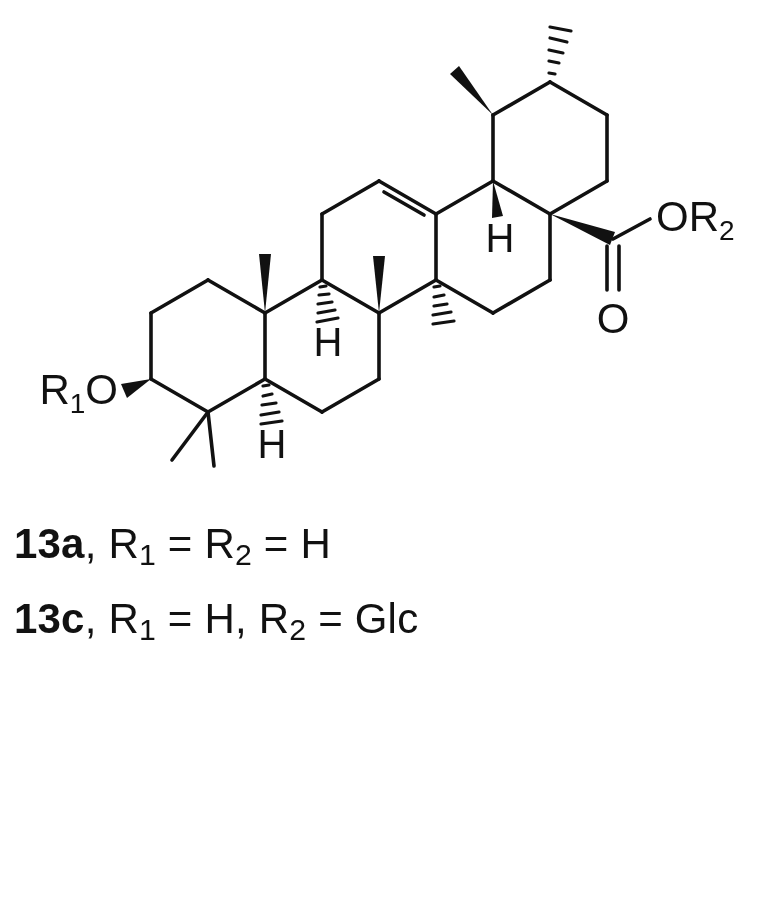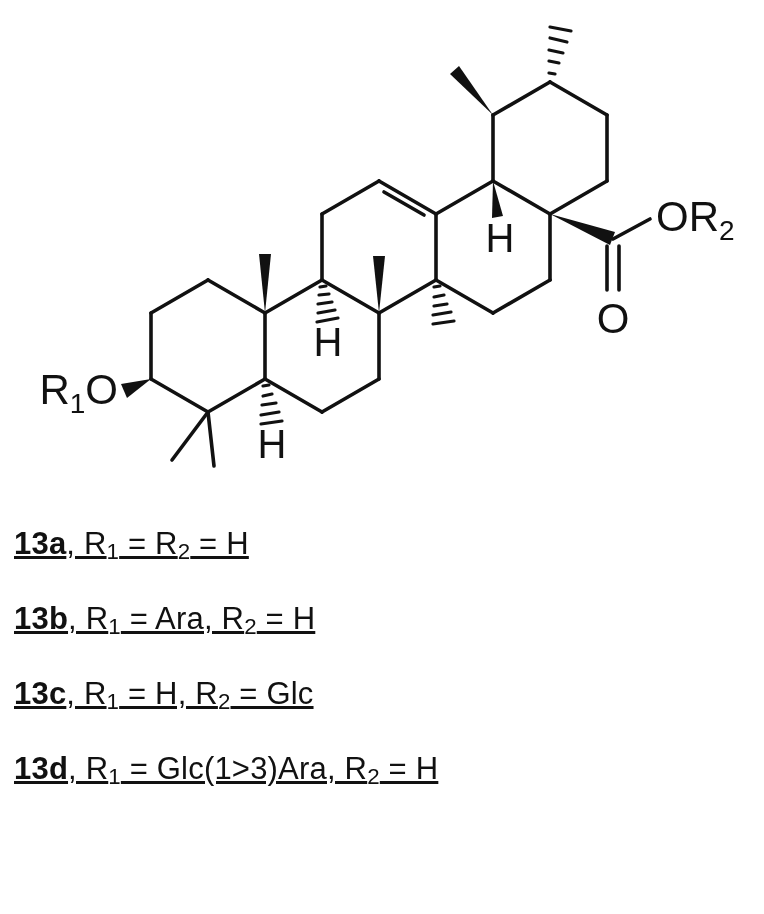--- a/index.html
+++ b/index.html
@@ -13,25 +13,24 @@
   .structure-wrap{width:764px;height:500px;}
   svg line{stroke:#111111;stroke-width:3.6;stroke-linecap:round;}
   svg .hash line{stroke-width:3.2;}
   svg polygon{fill:#111111;stroke:none;}
   svg text{fill:#111111;font-family:"Liberation Sans",sans-serif;}
   .atom{font-size:42px;}
   .stereo-h{font-size:40px;}
   .sub{font-size:28px;}
   .compound-list{padding:6px 0 0 14px;}
   .compound-line{
-    font-size:31px;
+    font-size:42px;
     line-height:75px;
     white-space:nowrap;
     letter-spacing:0.2px;
-    text-decoration:underline;
   }
   .cid{font-weight:bold;}
   .cdef sub{
     font-size:72%;
     line-height:0;
     vertical-align:baseline;
     position:relative;
     top:0.22em;
   }
 </style>
@@ -141,16 +140,14 @@
 
     <text class="stereo-h" x="272" y="474" text-anchor="middle">H</text>
     <text class="stereo-h" x="328" y="372" text-anchor="middle">H</text>
     <text class="stereo-h" x="500" y="268" text-anchor="middle">H</text>
   </g>
 </svg>
 </div>
 
 <div class="compound-list">
   <div class="compound-line"><span class="cid">13a</span><span class="cdef">, R<sub>1</sub> = R<sub>2</sub> = H</span></div>
-  <div class="compound-line"><span class="cid">13b</span><span class="cdef">, R<sub>1</sub> = Ara, R<sub>2</sub> = H</span></div>
   <div class="compound-line"><span class="cid">13c</span><span class="cdef">, R<sub>1</sub> = H, R<sub>2</sub> = Glc</span></div>
-  <div class="compound-line"><span class="cid">13d</span><span class="cdef">, R<sub>1</sub> = Glc(1&gt;3)Ara, R<sub>2</sub> = H</span></div>
 </div>
 
 </body></html>

